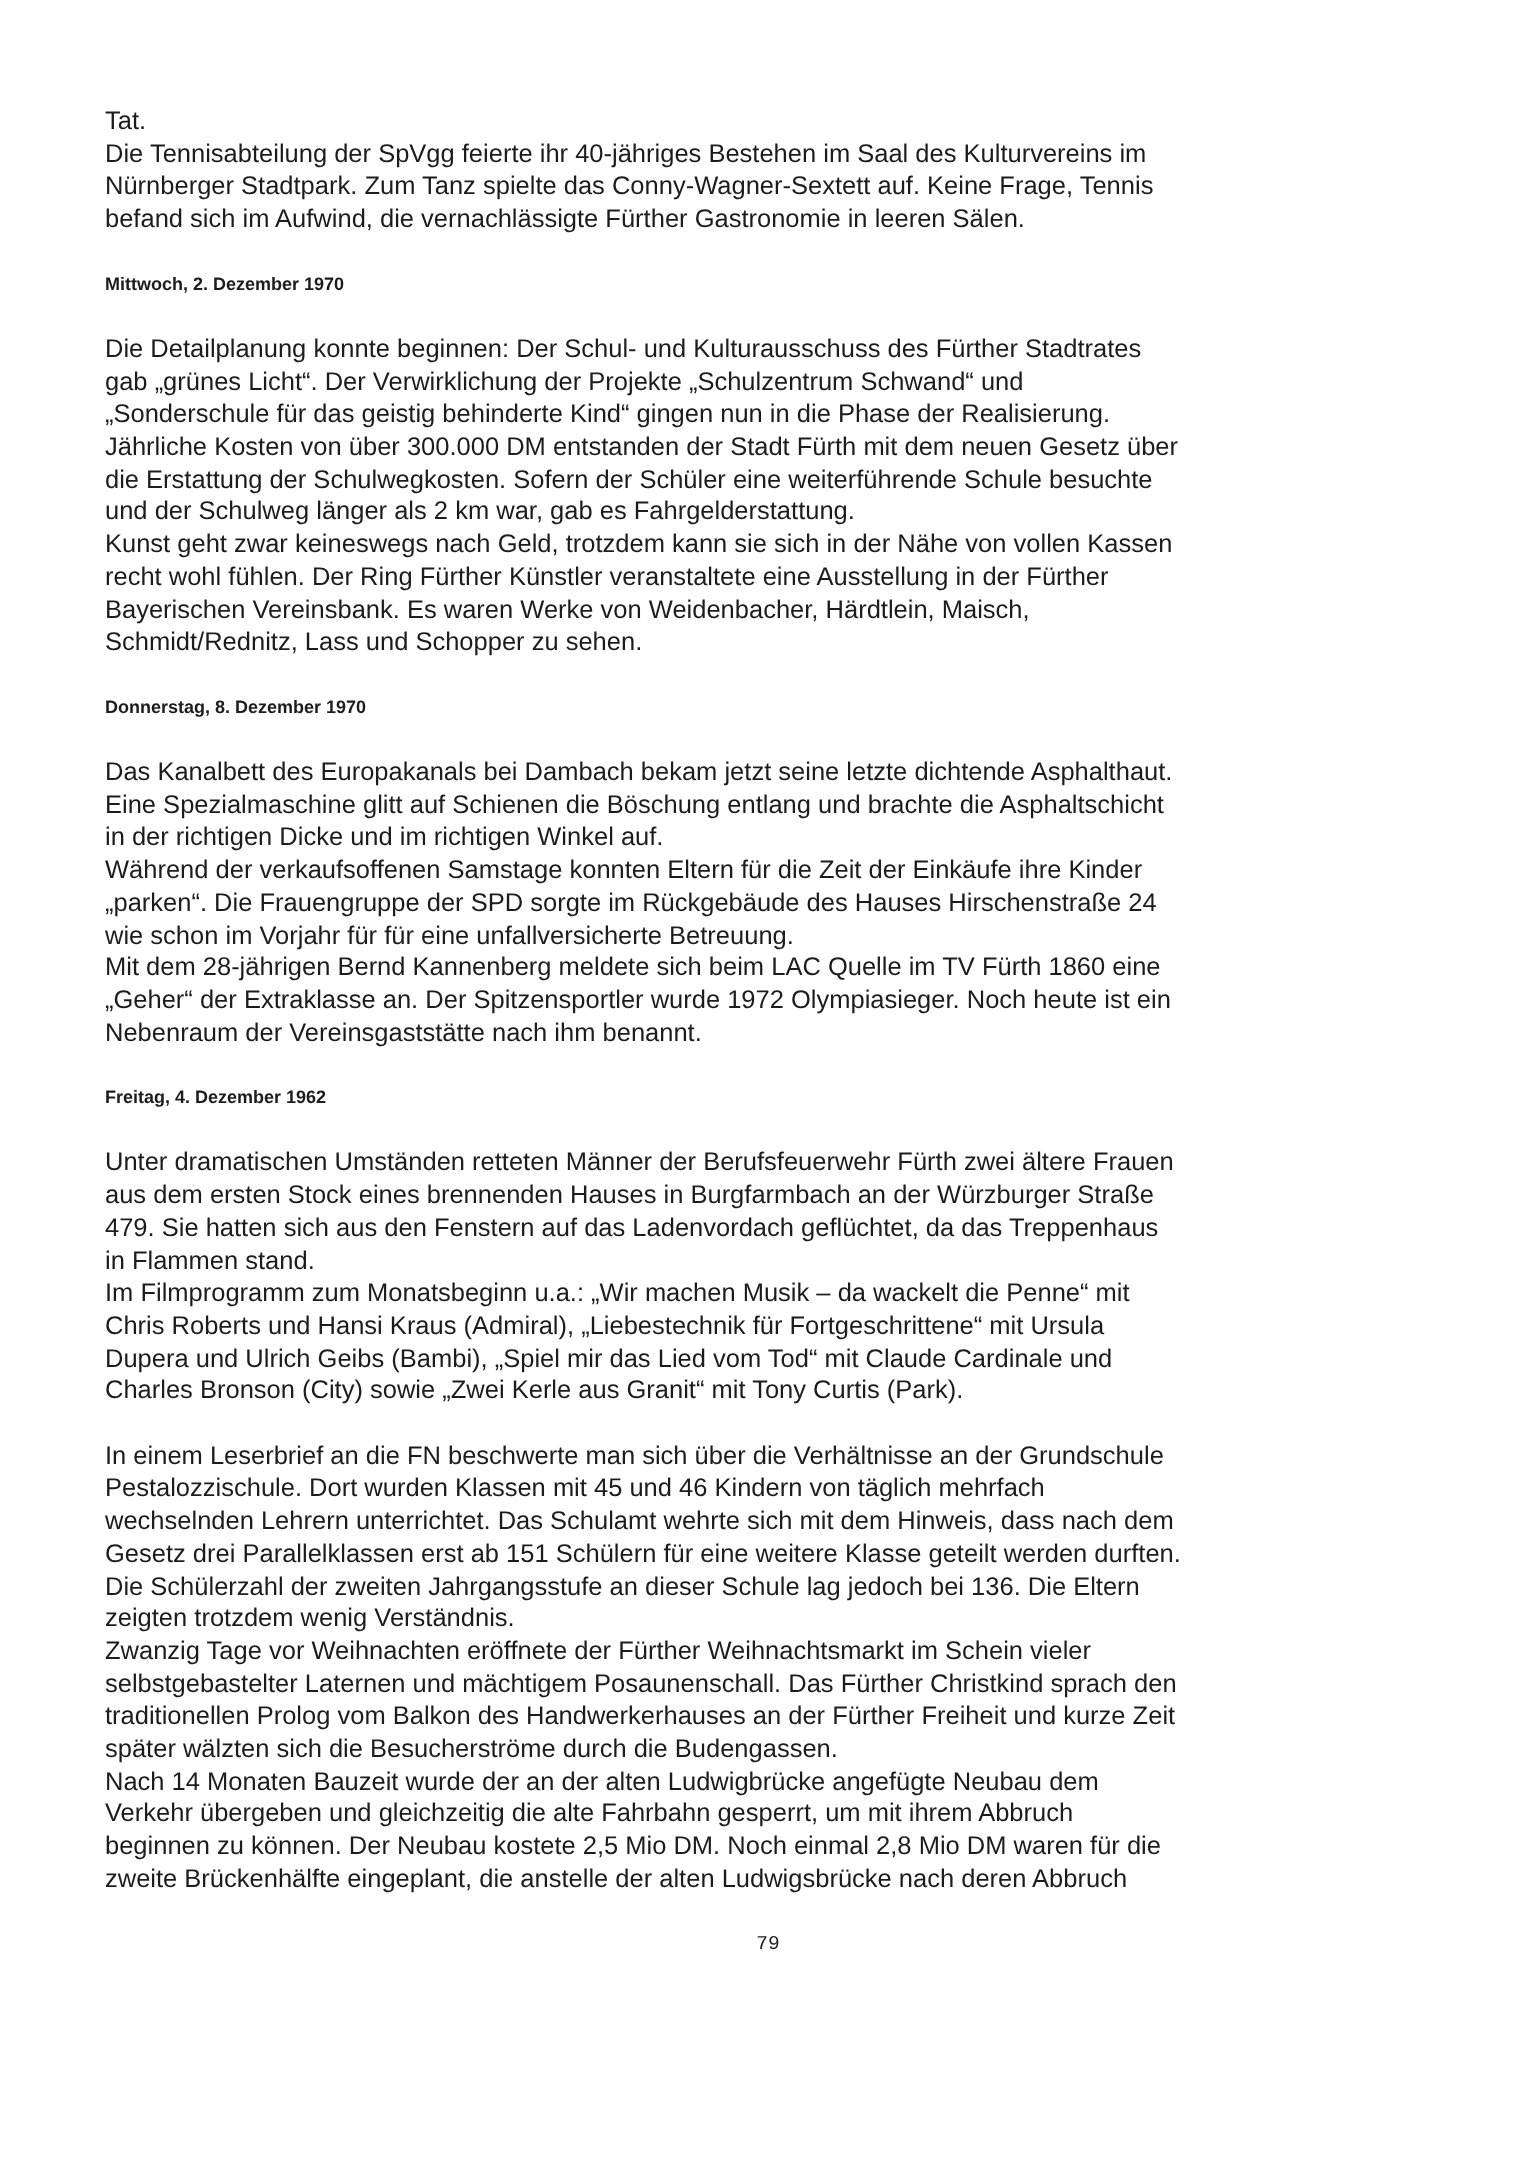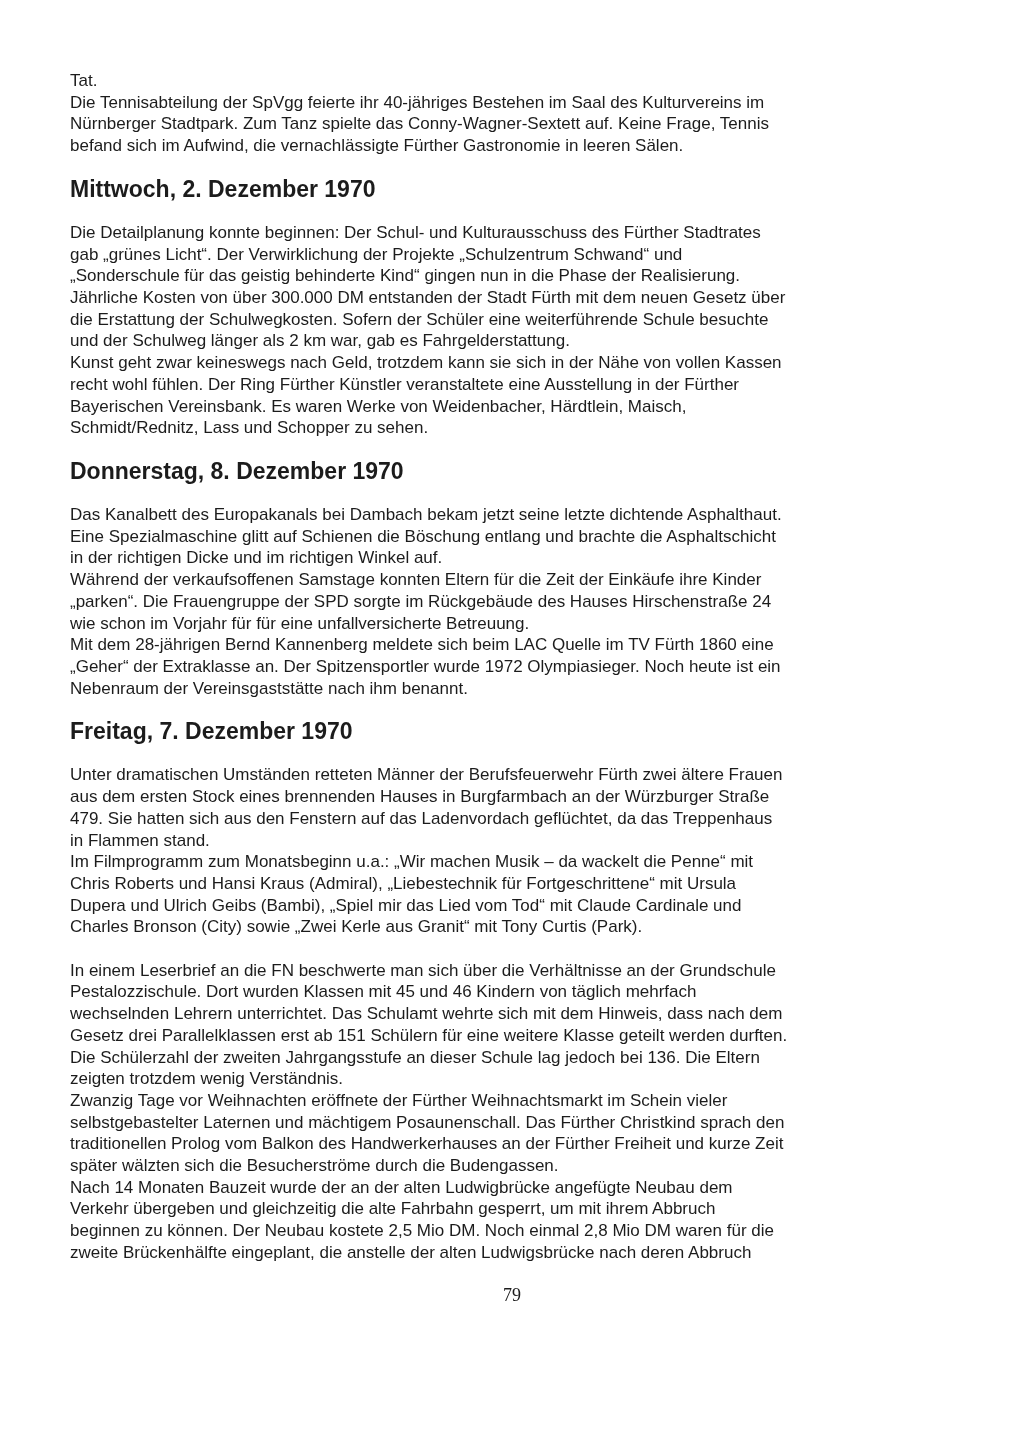--- a/index.html
+++ b/index.html
@@ -21,28 +21,28 @@
     font-size: 17px;
     line-height: 21.7px;
     color: #1c1c1c;
     -webkit-font-smoothing: antialiased;
   }
   .block {
     white-space: pre-line;
     margin: 0 0 21.7px 0;
   }
   .heading {
-    font-size: 23px;
+    font-size: 12px;
     font-weight: bold;
     line-height: 21.7px;
     margin: 0 0 21.7px 0;
   }
   .page-number {
-    font-family: Liberation Serif, serif;
-    font-size: 18px;
+    font-family: Liberation Mono, monospace;
+    font-size: 13px;
     line-height: 21.7px;
     text-align: center;
     margin-top: 2px;
   }
 </style>
 </head>
 <body>
 
 <div class="page">
 
@@ -67,21 +67,21 @@
   <div class="block">Das Kanalbett des Europakanals bei Dambach bekam jetzt seine letzte dichtende Asphalthaut.
 Eine Spezialmaschine glitt auf Schienen die Böschung entlang und brachte die Asphaltschicht
 in der richtigen Dicke und im richtigen Winkel auf.
 Während der verkaufsoffenen Samstage konnten Eltern für die Zeit der Einkäufe ihre Kinder
 „parken“. Die Frauengruppe der SPD sorgte im Rückgebäude des Hauses Hirschenstraße 24
 wie schon im Vorjahr für für eine unfallversicherte Betreuung.
 Mit dem 28-jährigen Bernd Kannenberg meldete sich beim LAC Quelle im TV Fürth 1860 eine
 „Geher“ der Extraklasse an. Der Spitzensportler wurde 1972 Olympiasieger. Noch heute ist ein
 Nebenraum der Vereinsgaststätte nach ihm benannt.</div>
 
-  <div class="heading">Freitag, 7. Dezember 1970</div>
+  <div class="heading">Freitag, 4. Dezember 1962</div>
   <div class="block">Unter dramatischen Umständen retteten Männer der Berufsfeuerwehr Fürth zwei ältere Frauen
 aus dem ersten Stock eines brennenden Hauses in Burgfarmbach an der Würzburger Straße
 479. Sie hatten sich aus den Fenstern auf das Ladenvordach geflüchtet, da das Treppenhaus
 in Flammen stand.
 Im Filmprogramm zum Monatsbeginn u.a.: „Wir machen Musik – da wackelt die Penne“ mit
 Chris Roberts und Hansi Kraus (Admiral), „Liebestechnik für Fortgeschrittene“ mit Ursula
 Dupera und Ulrich Geibs (Bambi), „Spiel mir das Lied vom Tod“ mit Claude Cardinale und
 Charles Bronson (City) sowie „Zwei Kerle aus Granit“ mit Tony Curtis (Park).</div>
 
   <div class="block">In einem Leserbrief an die FN beschwerte man sich über die Verhältnisse an der Grundschule

